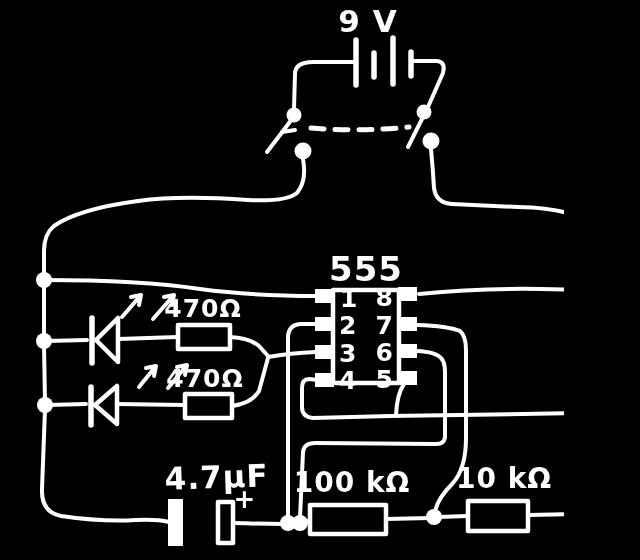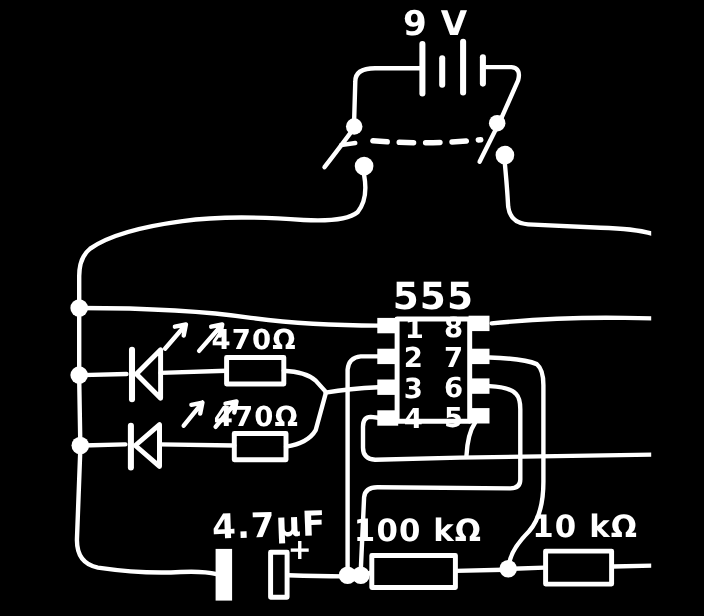--- a/index.html
+++ b/index.html
@@ -2,21 +2,20 @@
 <html><head>
 <meta charset="utf-8">
 <style>
   html, body { margin: 0; padding: 0; background: #000; }
   .stage {
     position: relative;
     width: 564px; height: 560px;
     background: #000;
     overflow: hidden;
     font-family: "DejaVu Sans", sans-serif;
-    margin-left: 28px;
   }
   svg { display: block; }
   .wire { fill: none; stroke: #fff; stroke-width: 4; stroke-linecap: round; stroke-linejoin: round; }
   .thick { stroke-width: 5.5; }
   .box { fill: none; stroke: #fff; stroke-width: 4.5; stroke-linejoin: round; }
   .dot { fill: #fff; stroke: none; }
   .stub { fill: #fff; stroke: #fff; stroke-width: 2; }
   .lbl { fill: #fff; font-weight: 700; letter-spacing: 1px; }
   .dash { fill: none; stroke: #fff; stroke-width: 5; stroke-dasharray: 13 11; stroke-linecap: round; }
 </style>

